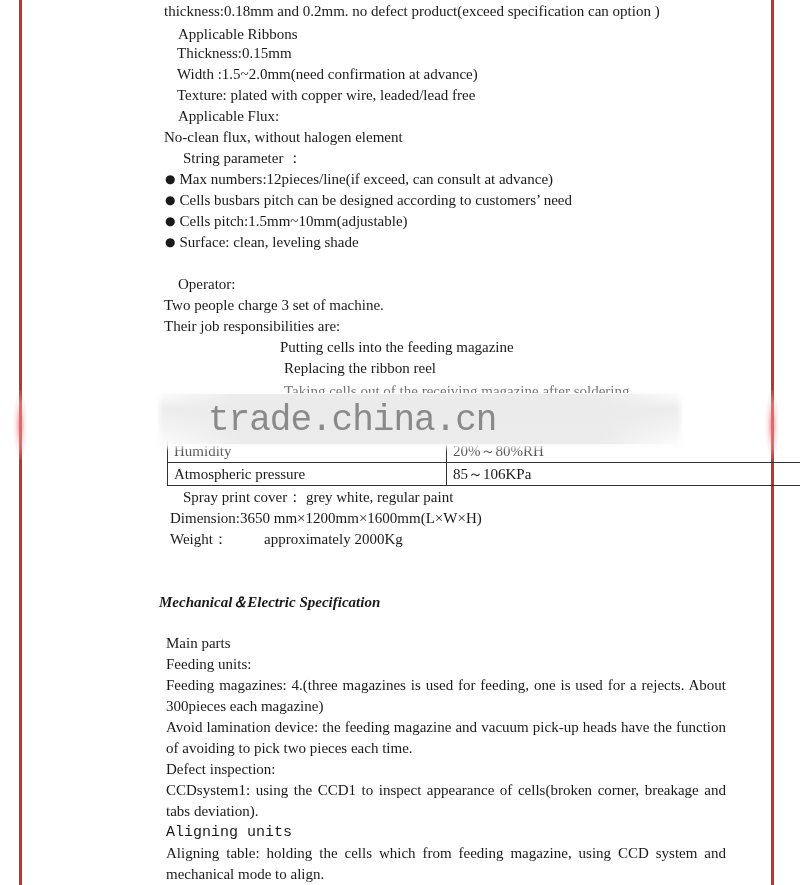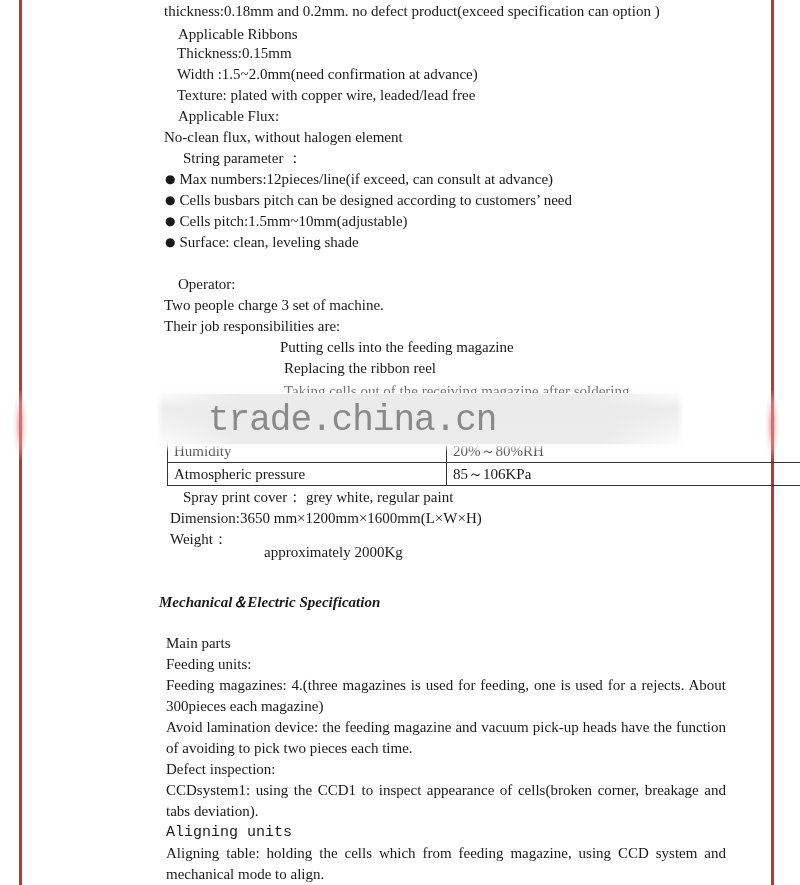--- a/index.html
+++ b/index.html
@@ -162,21 +162,21 @@
 </tbody>
   </table>
 
 <div class="wm-band"></div>
 <div class="wm-cover"></div>
 <div class="watermark">trade.china.cn</div>
 
 <div class="line" style="left:183px; top:487px;">Spray print cover： grey white, regular paint</div>
 <div class="line" style="left:170px; top:508px;">Dimension:3650 mm×1200mm×1600mm(L×W×H)</div>
 <div class="line" style="left:170px; top:529px;">Weight：</div>
-<div class="line" style="left:264px; top:542px;">approximately    2000Kg</div>
+<div class="line" style="left:264px; top:529px;">approximately    2000Kg</div>
 
 <div class="line heading" style="left:159px; top:592px;font-style:italic;">Mechanical＆Electric Specification</div>
 <div class="line" style="left:166px; top:633px;">Main parts</div>
 <div class="line" style="left:166px; top:654px;">Feeding units:</div>
 <div class="justify" style="top:675px;">Feeding magazines: 4.(three magazines is used for feeding, one is used for a rejects. About 300pieces each magazine)</div>
 <div class="justify" style="top:717px;">Avoid lamination device: the feeding magazine and vacuum pick-up heads have the function of avoiding to pick two pieces each time.</div>
 <div class="line" style="left:166px; top:759px;">Defect inspection:</div>
 <div class="justify" style="top:780px;">CCDsystem1: using the CCD1 to inspect appearance of cells(broken corner, breakage and tabs deviation).</div>
 <div class="line" style="left:166px; top:822px;font-family:Liberation Mono, monospace;">Aligning units</div>
 <div class="justify" style="top:843px;">Aligning table: holding the cells which from feeding magazine, using CCD system and mechanical mode to align.</div>

